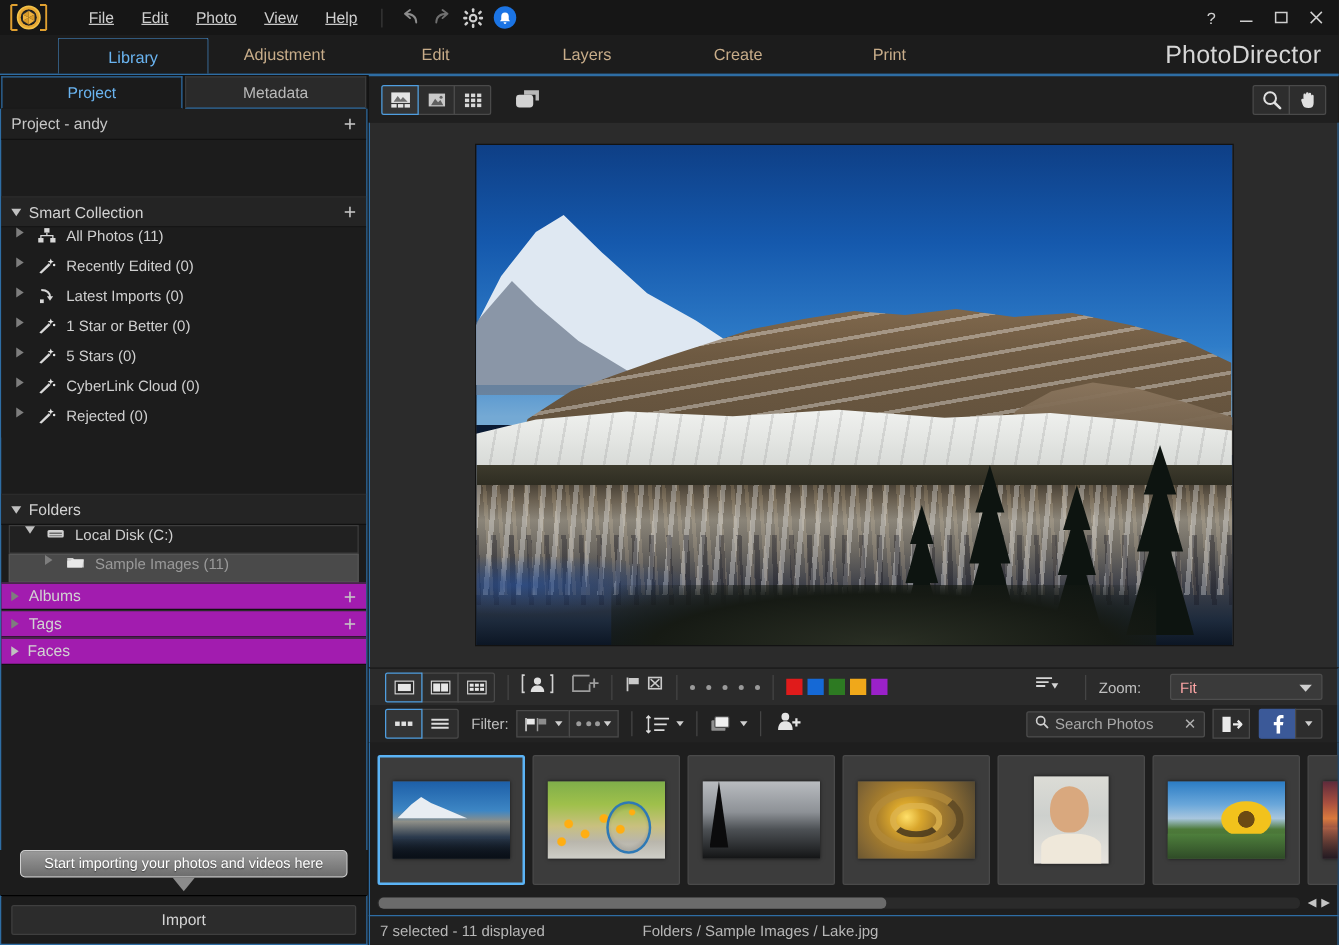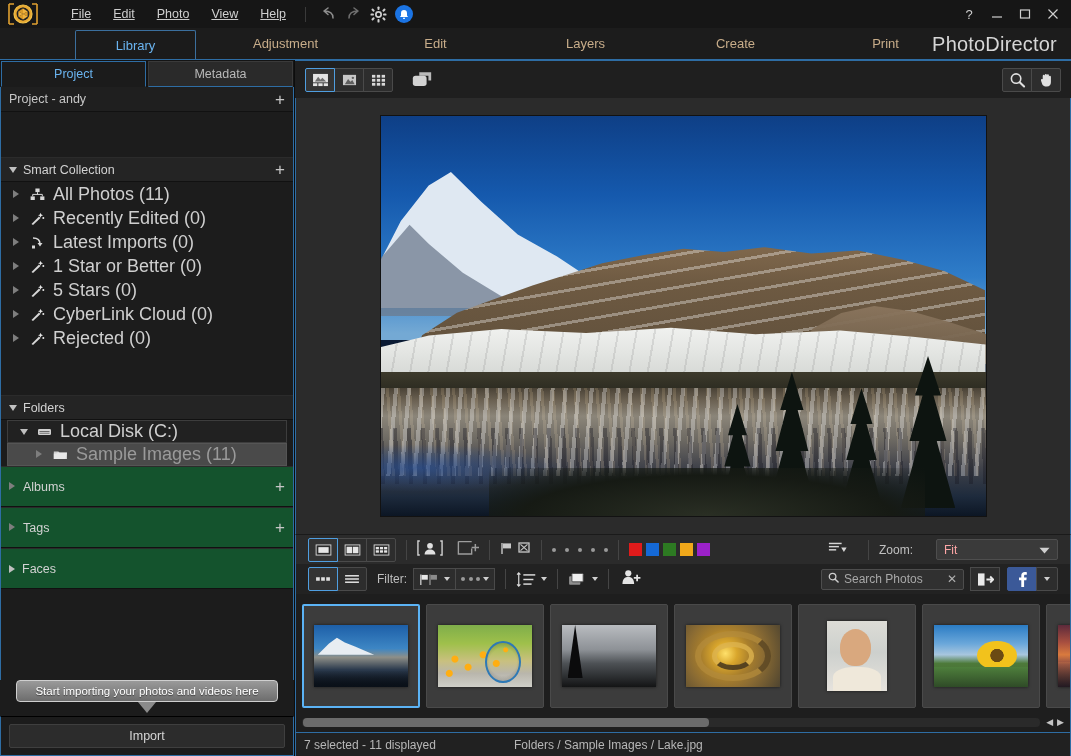--- a/index.html
+++ b/index.html
@@ -65,21 +65,20 @@
   }
   .modulebar::after{
     content:""; position:absolute; left:0; right:0; bottom:-1px; height:1px;
     background:#2e6da4;
   }
   .mod-logo-space { width: 46px; }
   .mod-tab {
     min-width: 121px; display:flex; align-items:center; justify-content:center;
     font-size: 13px; color: #c8ad8a; cursor: default;
     padding: 0 18px;
-    margin-left: 29px;
   }
   .mod-tab.active {
     color: #6ab4f0;
     background: #1b1b1b;
     border: 1px solid #3b6f9e;
     border-bottom: none;
     border-radius: 2px 2px 0 0;
     margin-top: 2px;
   }
   .brand {
@@ -135,39 +134,39 @@
   .tri-down { border-left:4.5px solid transparent; border-right:4.5px solid transparent; border-top:6px solid #c0c0c0;}
   .tri-right-outline{
     width: 7px; height: 9px; position: relative;
   }
   .tri-right-outline::before{
     content:""; position:absolute; left:0; top:0;
     border-top:4.5px solid transparent; border-bottom:4.5px solid transparent;
     border-left:6px solid #7e7e7e;
   }
   .tree-item {
-    height: 24px; display:flex; align-items:center; gap:7px;
-    padding-left: 28px; font-size: 18px; color: #cfcfcf;
+    height: 24px; display:flex; align-items:flex-start; gap:7px;
+    padding-left: 28px; font-size: 12px; color: #cfcfcf;
     background: #1c1c1c;
   }
   .tree-item .tri-wrap { width:9px; display:flex; align-items:center; margin-left:-16px;}
   .tree-item .ic { width:17px; display:flex; align-items:center; justify-content:center; }
   .tree-item.indent2 { padding-left: 44px; }
   .tree-item.boxed {
     border: 1px solid #3d3d3d; background:#212121; height:23px;
     margin: 0 6px;
   }
   .tree-item.selected {
     background: #4a4a4a; color: #9a9a9a; margin: 0 6px; height: 23px;
     border: 1px solid #555;
   }
   .grouprow {
-    height: 41px; display:flex; align-items:center; gap:7px;
+    height: 22px; display:flex; align-items:center; gap:7px;
     padding: 0 8px; font-size: 12.5px; color:#d2d2d2;
-    background:#14532d; border-top:1px solid #2b2b2b; border-bottom:1px solid #111;
+    background:#a21caf; border-top:1px solid #2b2b2b; border-bottom:1px solid #111;
   }
   .lp-filler { background:#1c1c1c; flex:1; }
 
   .tooltip-wrap{
     position: relative; padding: 0 10px 14px 10px; background:#1c1c1c;
   }
   .tooltip {
     background: linear-gradient(#9a9a9a,#6d6d6d);
     border: 1px solid #cfcfcf; border-radius: 4px;
     height: 22px; display:flex; align-items:center; justify-content:center;

